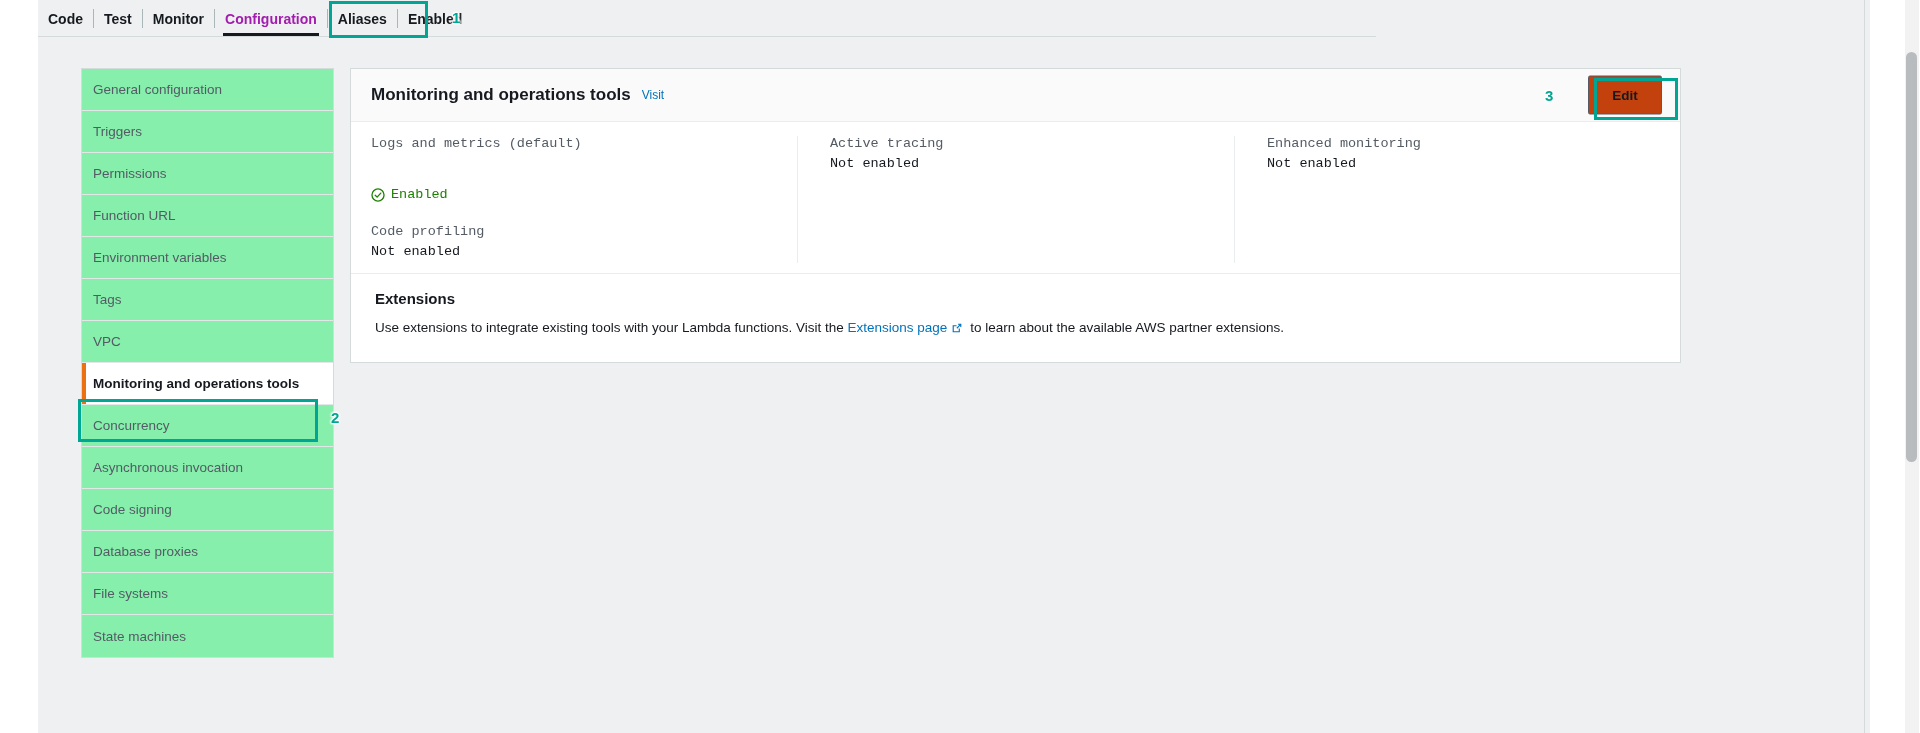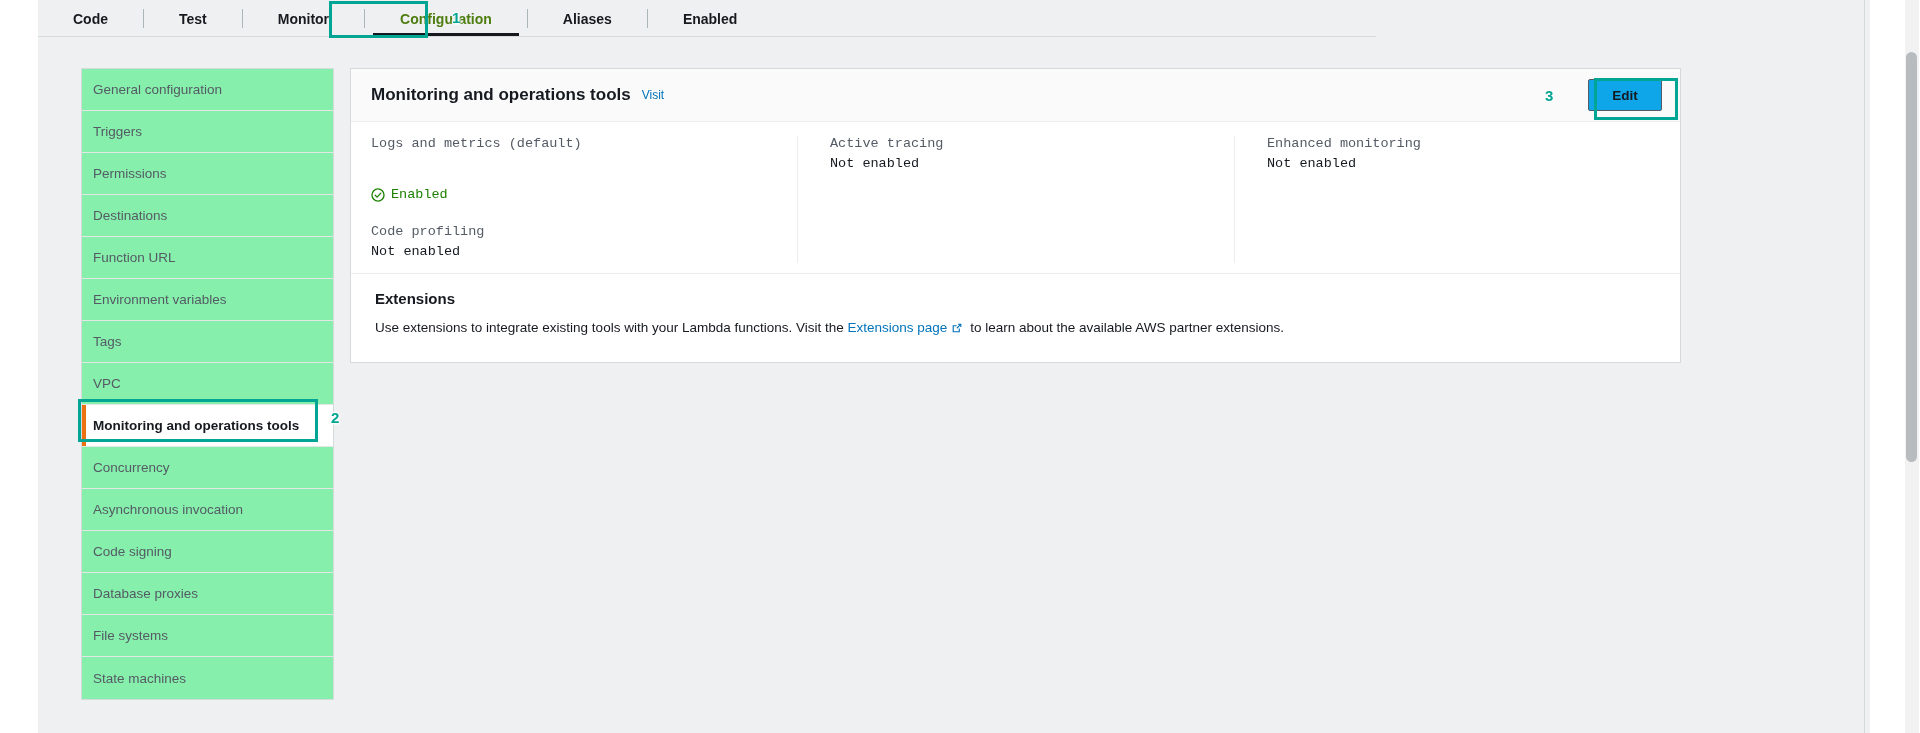--- a/index.html
+++ b/index.html
@@ -64,29 +64,29 @@
     position: absolute;
     left: 0; top: 0;
     height: 37px;
     display: flex;
     align-items: stretch;
   }
   .tab {
     position: relative;
     display: flex;
     align-items: center;
-    padding: 0 35px;
+    padding: 0 10px;
     font-size: 14px;
     font-weight: bold;
     color: #16191f;
     cursor: pointer;
     white-space: nowrap;
   }
   .tab.active {
-    color: #4d7c0f;
+    color: #a21caf;
   }
   .tab.active::after {
     content: "";
     position: absolute;
     left: 8px; right: 8px;
     bottom: 0;
     height: 4px;
     background: #16191f;
   }
   .tab-sep {
@@ -205,23 +205,23 @@
     position: absolute;
     right: 18px;
     top: 50%;
     transform: translateY(-50%);
   }
   .btn-edit {
     display: inline-flex;
     align-items: center;
     justify-content: center;
     min-width: 74px;
-    height: 32px;
+    height: 39px;
     padding: 0 18px;
-    background: #0ea5e9;
+    background: #c2410c;
     border: 1px solid #545b64;
     border-radius: 2px;
     font-size: 13.5px;
     font-weight: bold;
     color: #16191f;
     cursor: pointer;
   }
 
   .card-body { padding: 0; }
 
@@ -325,23 +325,20 @@
 
   <div class="sidebar">
     <div class="side-item">
       <span>General configuration</span>
     </div>
     <div class="side-item">
       <span>Triggers</span>
     </div>
     <div class="side-item">
       <span>Permissions</span>
-    </div>
-    <div class="side-item">
-      <span>Destinations</span>
     </div>
     <div class="side-item">
       <span>Function URL</span>
     </div>
     <div class="side-item">
       <span>Environment variables</span>
     </div>
     <div class="side-item">
       <span>Tags</span>
     </div>

